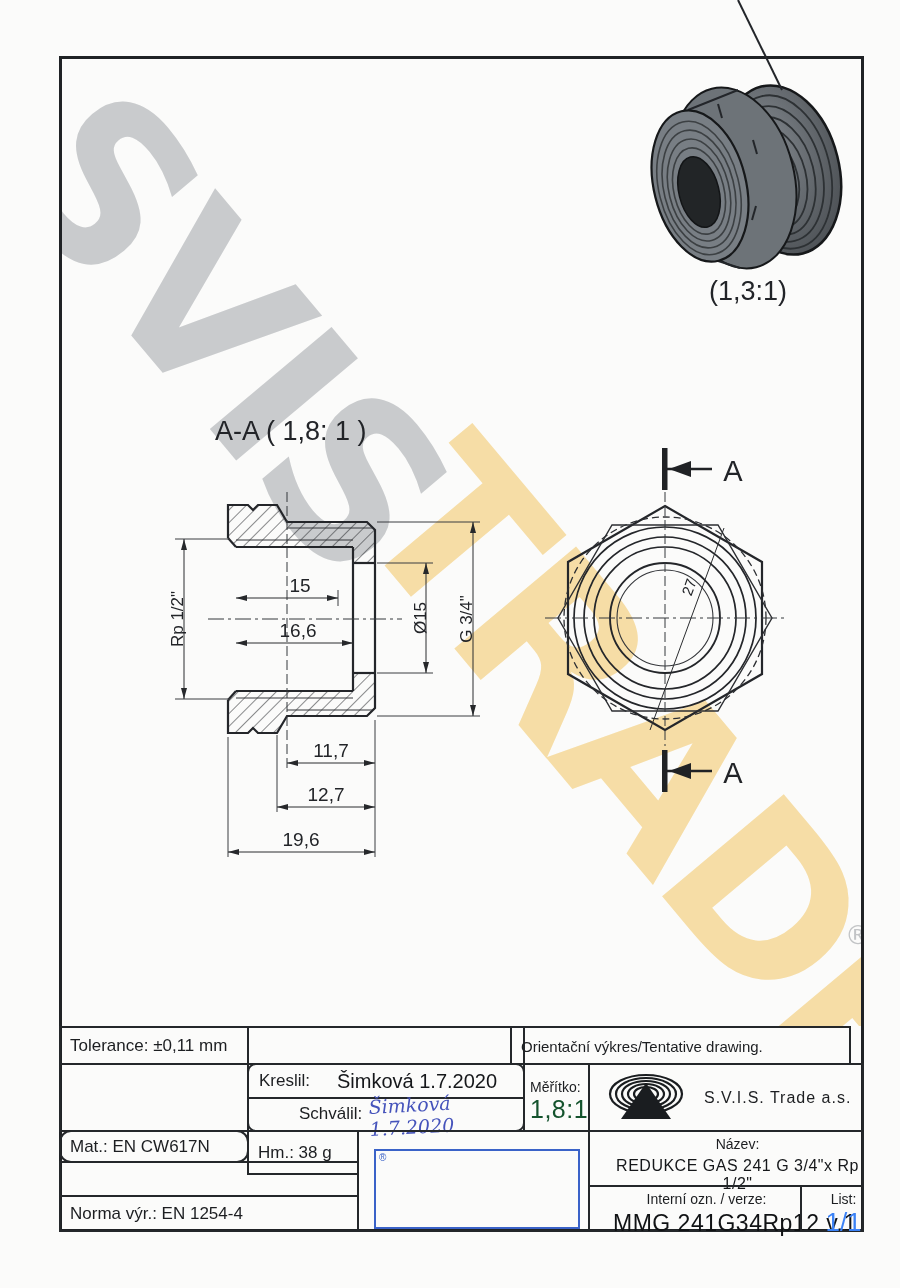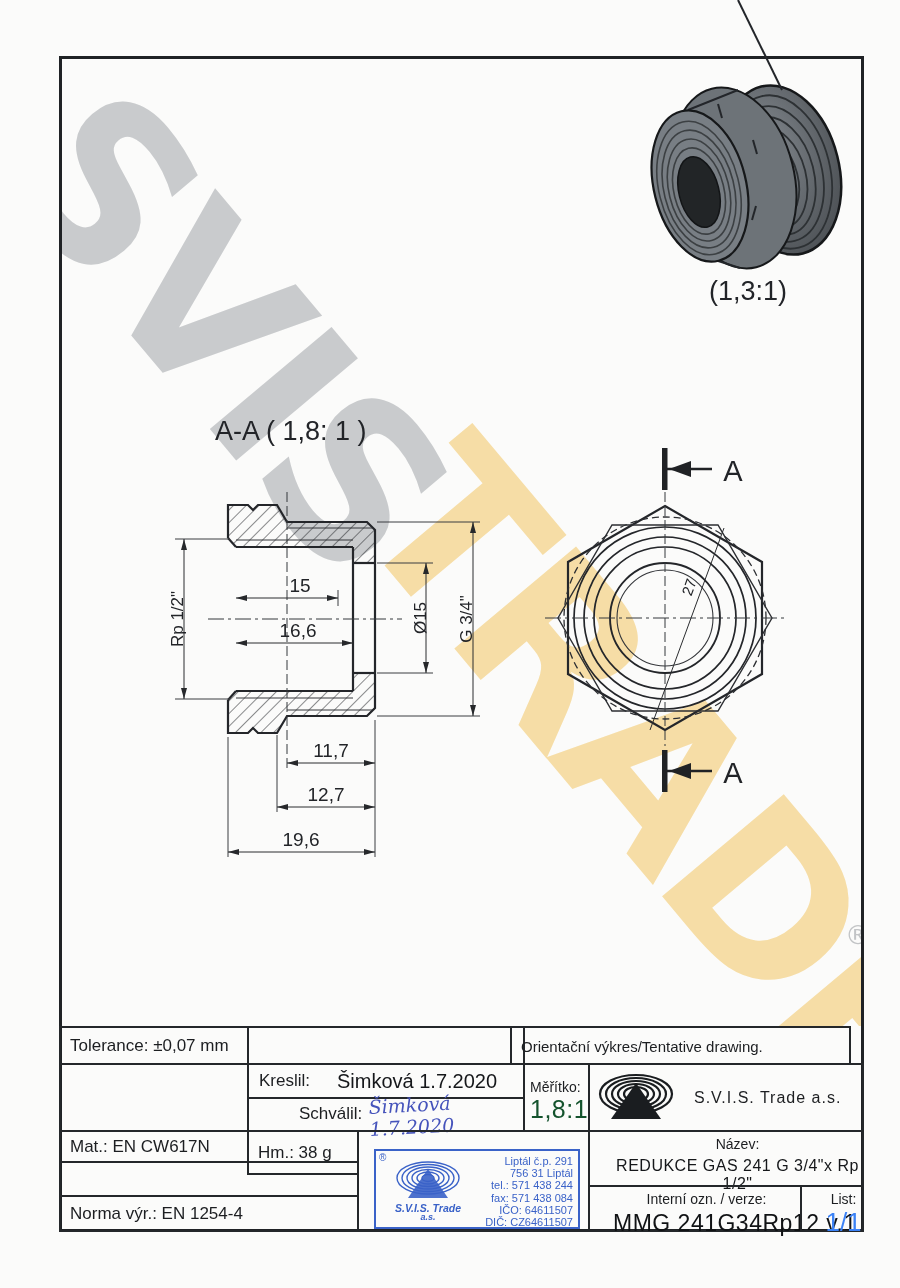--- a/index.html
+++ b/index.html
@@ -22,21 +22,21 @@
   .tb{position:absolute;z-index:3;}
   .cell{position:absolute;border:2px solid #24272a;box-sizing:border-box;}
   .cell .lbl{position:absolute;left:9px;top:50%;transform:translateY(-50%);font-size:17px;color:#1c1e21;white-space:nowrap;}
   .small-lbl{font-size:14px;color:#1c1e21;}
   .kres-row{position:absolute;left:0;right:0;display:flex;align-items:center;}
   .kres-row .k-label{font-size:17px;color:#1c1e21;margin-left:10px;width:78px;}
   .kres-row .k-value{font-size:20px;color:#15171a;}
   .sig{font-family:"DejaVu Serif",serif;font-style:italic;font-size:19px;color:#4553bb;transform:rotate(-3deg);display:inline-block;}
   .meritko-cell{display:flex;flex-direction:column;justify-content:flex-end;padding:4px 4px 6px 5px;}
   .meritko-value{font-size:25px;color:#14532d;letter-spacing:0.5px;}
-  .company-cell{display:flex;align-items:center;gap:16px;padding-left:4px;}
+  .company-cell{display:flex;align-items:center;gap:16px;padding-left:14px;}
   .company-name{font-size:16px;color:#1c1e21;letter-spacing:1px;}
   .nazev-cell{text-align:center;padding-left:23px;}
   .nazev-cell .small-lbl{display:block;margin-top:4px;}
   .nazev-value{display:block;font-size:16px;color:#15171a;margin-top:5px;letter-spacing:0.5px;}
   .interni-value{display:block;font-size:23px;color:#101214;margin-top:3px;letter-spacing:0.5px;white-space:nowrap;}
   .list-value{display:block;font-size:26px;color:#3b82f6;margin-top:0;}
 
   
   .stamp{position:absolute;left:15px;top:17px;width:206px;height:80px;border:2px solid #3a62c8;box-sizing:border-box;display:flex;padding:3px 5px 3px 4px;}
   .stamp .reg{font-size:10px;color:#3a62c8;position:absolute;left:3px;top:1px;}
@@ -203,29 +203,29 @@
         <line x1="665" y1="771" x2="712" y2="771" stroke="#202225" stroke-width="2.4"></line>
         <polygon points="669,771 691,763 691,779" fill="#202225"></polygon>
         <text class="dimtxt" x="733" y="783" font-size="29" text-anchor="middle">A</text>
       </g>
     </g>
   </svg>
 
   <div class="tb">
 
     <div class="cell" style="left:59px;top:1026px;width:190px;height:39px;">
-      <span class="lbl">Tolerance: ±0,07 mm</span>
+      <span class="lbl">Tolerance: ±0,11 mm</span>
     </div>
     <div class="cell" style="left:247px;top:1026px;width:278px;height:39px;"></div>
     <div class="cell" style="left:510px;top:1026px;width:341px;height:39px;">
       <span class="lbl" style="font-size:15px;">Orientační výkres/Tentative drawing.</span>
     </div>
 
     <div class="cell" style="left:59px;top:1063px;width:190px;height:69px;"></div>
-    <div class="cell" style="left:247px;top:1063px;width:278px;height:69px;">
+    <div class="cell" style="left:247px;top:1063px;width:278px;height:69px;border-radius:9px;">
       <div class="kres-row" style="top:0;height:32px;border-bottom:2px solid #24272a;">
         <span class="k-label">Kreslil:</span>
         <span class="k-value">Šimková 1.7.2020</span>
       </div>
       <div class="kres-row" style="top:32px;height:33px;padding-left:40px;">
         <span class="k-label">Schválil:</span>
         <span class="sig">Šimková 1.7.2020</span>
       </div>
     </div>
     <div class="cell meritko-cell" style="left:523px;top:1063px;width:67px;height:69px;">
@@ -239,57 +239,34 @@
           <ellipse cx="42" cy="21" rx="30" ry="16"></ellipse>
           <ellipse cx="42" cy="21" rx="24" ry="13"></ellipse>
           <ellipse cx="42" cy="21" rx="18" ry="10"></ellipse>
           <ellipse cx="42" cy="21" rx="12" ry="7"></ellipse>
         </g>
         <polygon points="42,10 17,46 67,46" fill="#1a1d20"></polygon>
       </svg>
       <span class="company-name">S.V.I.S. Trade a.s.</span>
     </div>
 
-    <div class="cell" style="left:59px;top:1130px;width:190px;height:33px;">
+    <div class="cell" style="left:59px;top:1130px;width:190px;height:33px;border-radius:12px;">
       <span class="lbl">Mat.: EN CW617N</span>
     </div>
     <div class="cell" style="left:247px;top:1130px;width:112px;height:45px;">
       <span class="lbl">Hm.: 38 g</span>
     </div>
     <div class="cell" style="left:59px;top:1161px;width:300px;height:36px;"></div>
     <div class="cell" style="left:59px;top:1195px;width:300px;height:37px;">
       <span class="lbl">Norma výr.: EN 1254-4</span>
     </div>
 
     <div class="cell" style="left:357px;top:1130px;width:233px;height:102px;">
       <div class="stamp">
         <span class="reg">®</span>
-        <div class="stamp-left">
-          <svg width="72" height="42" viewBox="0 0 72 42">
-            <g stroke="#3a62c8" stroke-width="1.4" fill="none">
-              <ellipse cx="36" cy="18" rx="31" ry="16"></ellipse>
-              <ellipse cx="36" cy="18" rx="26" ry="13.5"></ellipse>
-              <ellipse cx="36" cy="18" rx="21" ry="11"></ellipse>
-              <ellipse cx="36" cy="18" rx="16" ry="8.5"></ellipse>
-              <ellipse cx="36" cy="18" rx="11" ry="6"></ellipse>
-              <ellipse cx="36" cy="18" rx="6" ry="3.5"></ellipse>
-            </g>
-            <polygon points="36,9 16,38 56,38" fill="#3a62c8" opacity="0.9"></polygon>
-          </svg>
-          <span class="stamp-co">S.V.I.S. Trade</span>
-          <span class="stamp-as">a.s.</span>
-        </div>
-        <div class="stamp-right">
-          <div>Liptál č.p. 291</div>
-          <div>756 31 Liptál</div>
-          <div>tel.: 571 438 244</div>
-          <div>fax: 571 438 084</div>
-          <div>IČO: 64611507</div>
-          <div>DIČ: CZ64611507</div>
-        </div>
       </div>
     </div>
 
     <div class="cell nazev-cell" style="left:588px;top:1130px;width:276px;height:57px;">
       <span class="small-lbl">Název:</span>
       <span class="nazev-value">REDUKCE GAS 241 G 3/4"x Rp 1/2"</span>
     </div>
     <div class="cell nazev-cell" style="left:588px;top:1185px;width:214px;height:47px;">
       <span class="small-lbl">Interní ozn. / verze:</span>
       <span class="interni-value">MMG 241G34Rp12 v.1</span>

